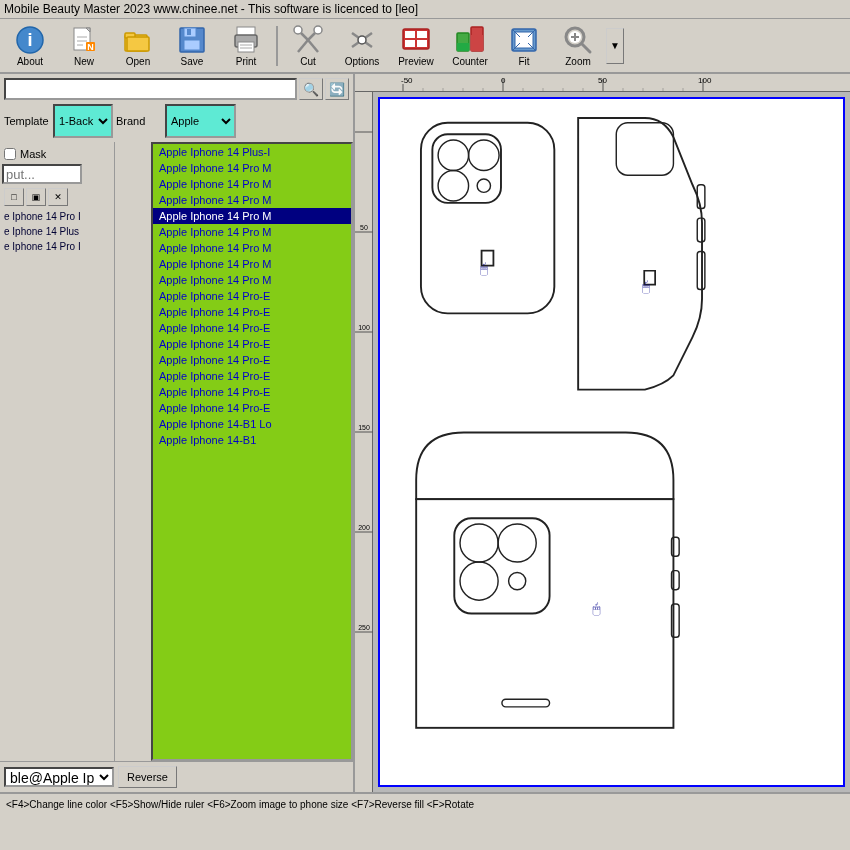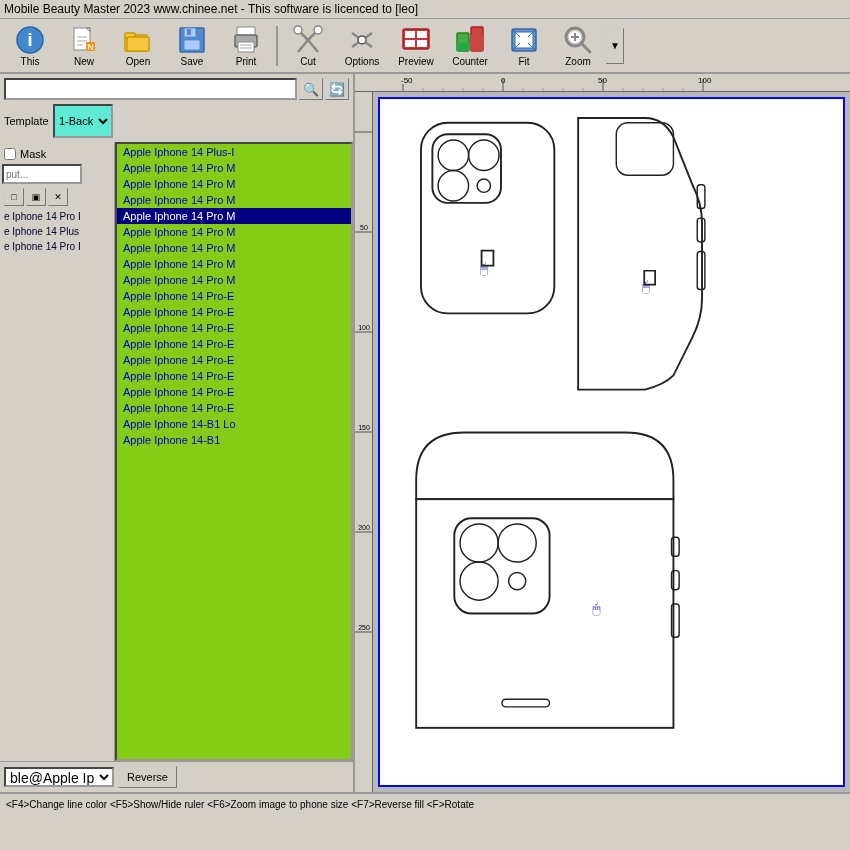--- a/index.html
+++ b/index.html
@@ -111,20 +111,21 @@
       background: #5eead4;
       font-size: 11px;
       cursor: pointer;
     }
 
     
     .side-panels {
       display: flex;
       flex: 1;
       overflow: hidden;
+      gap: 36px;
     }
 
     .side-info-panel {
       width: 115px;
       background: #d4d0c8;
       border-right: 1px solid #999;
       display: flex;
       flex-direction: column;
       padding: 4px 2px;
       gap: 2px;
@@ -146,21 +147,21 @@
       gap: 4px;
       padding: 2px;
     }
     .mask-checkbox { width: 12px; height: 12px; }
 
     .input-field {
       width: 80px;
       height: 20px;
       border: 2px inset #999;
       background: #fff;
-      font-size: 10px;
+      font-size: 13px;
       padding: 0 2px;
     }
 
     .small-btn-row {
       display: flex;
       gap: 2px;
       padding: 2px;
     }
     .small-btn {
       width: 20px;
@@ -293,21 +294,21 @@
 
 <div class="toolbar">
 
   <button class="toolbar-btn">
     <div class="toolbar-icon">
       <svg width="30" height="30" viewBox="0 0 30 30">
         <circle cx="15" cy="15" r="13" fill="#4488cc" stroke="#2266aa" stroke-width="1.5"></circle>
         <text x="15" y="21" text-anchor="middle" font-size="18" font-weight="bold" fill="white">i</text>
       </svg>
     </div>
-    <span>This</span>
+    <span>About</span>
   </button>
   <button class="toolbar-btn">
     <div class="toolbar-icon">
       <svg width="30" height="30" viewBox="0 0 30 30">
         <rect x="5" y="3" width="16" height="22" fill="white" stroke="#888" stroke-width="1"></rect>
         <polyline points="17,3 21,3 21,7" fill="#ccc" stroke="#888" stroke-width="1"></polyline>
         <line x1="17" y1="3" x2="21" y2="7" stroke="#888" stroke-width="1"></line>
         <line x1="8" y1="12" x2="18" y2="12" stroke="#aaa" stroke-width="1"></line>
         <line x1="8" y1="16" x2="18" y2="16" stroke="#aaa" stroke-width="1"></line>
         <line x1="8" y1="20" x2="14" y2="20" stroke="#aaa" stroke-width="1"></line>
@@ -437,20 +438,27 @@
     <div class="left-controls">
       <div class="left-row">
         <span class="left-label">Template</span>
         <select class="dropdown-select">
           <option>1-Back</option>
           <option>2-Front</option>
           <option>3-Side</option>
         </select>
       </div>
 
+      <div class="left-row">
+        <span class="left-label">Brand</span>
+        <select class="dropdown-select">
+          <option>Apple</option>
+          <option>Samsung</option>
+        </select>
+      </div>
     </div>
 
     <div class="side-panels">
 
       <div class="side-info-panel">
 
         <div class="mask-row">
           <input type="checkbox" class="mask-checkbox" style="">
           <span>Mask</span>
         </div>

